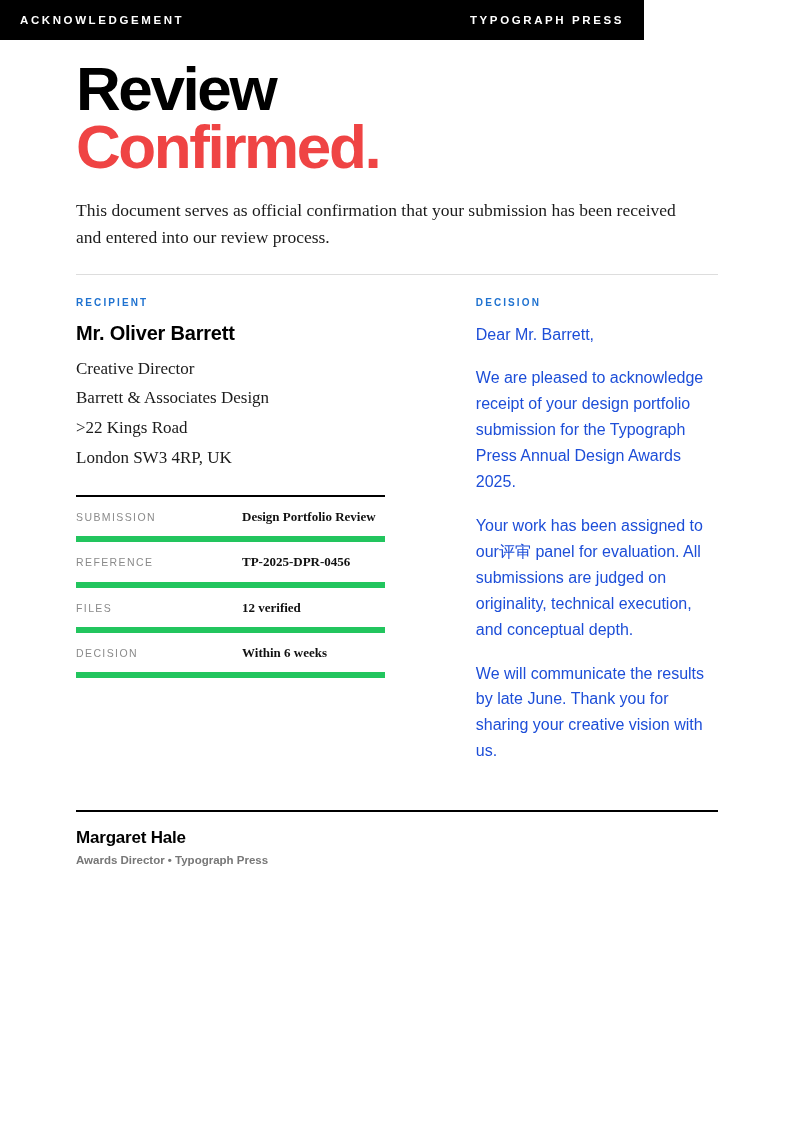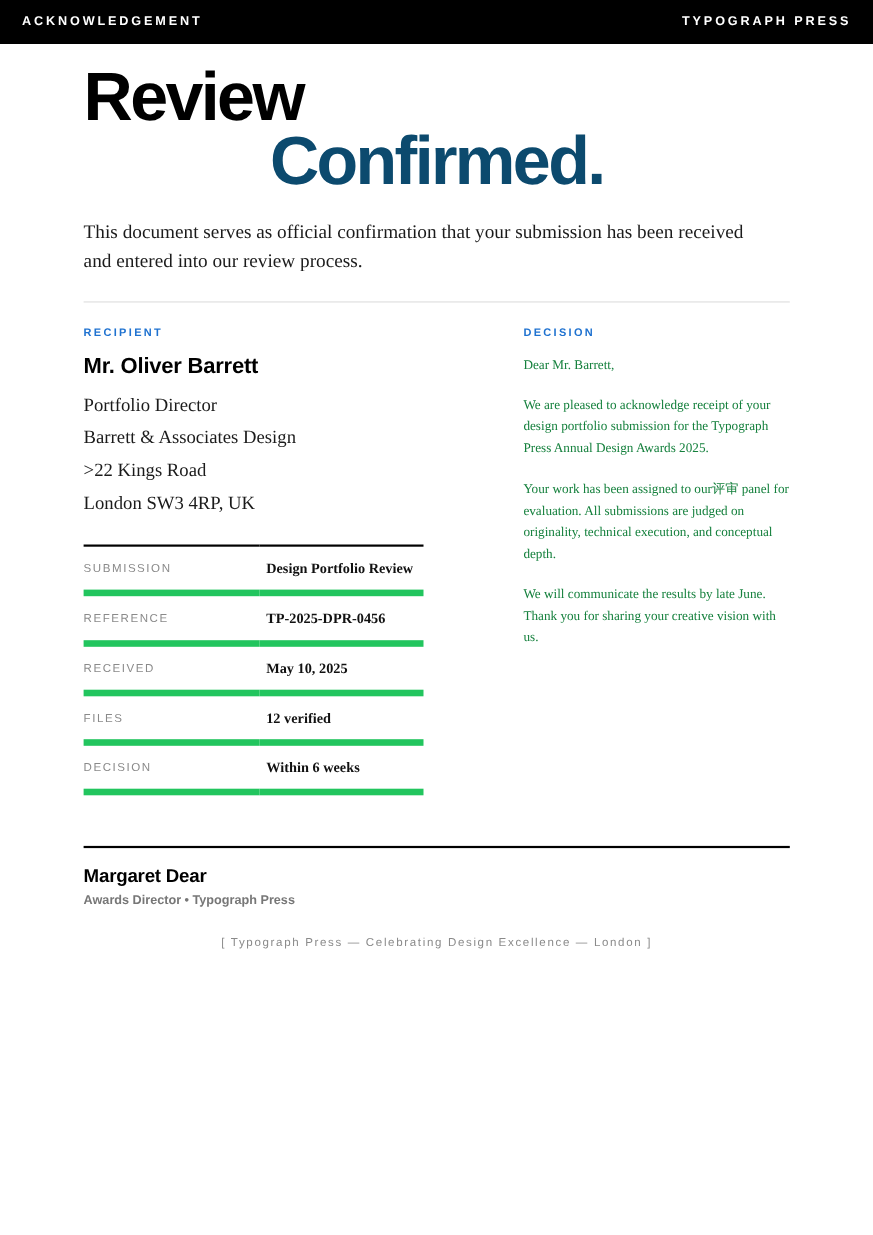--- a/index.html
+++ b/index.html
@@ -14,21 +14,21 @@
     font-family: "Liberation Sans", sans-serif;
     -webkit-font-smoothing: antialiased;
     color: #111111;
     overflow: hidden;
   }
 
   
   .topbar {
     position: absolute;
     top: 0; left: 0;
-    width: 794px;
+    width: 644px;
     height: 40px;
     background: #000000;
     display: flex;
     align-items: center;
     justify-content: space-between;
     box-sizing: border-box;
     padding: 0 20px;
   }
   .topbar-left, .topbar-right {
     color: #ffffff;
@@ -52,21 +52,21 @@
     line-height: 0.93;
   }
   .headline .line {
     display: block;
     font-family: "Liberation Sans", sans-serif;
     font-weight: bold;
     font-size: 62px;
     letter-spacing: -2.4px;
   }
   .headline .line-1 { color: #000000; }
-  .headline .line-2 { color: #0c4a6e; text-align: center; }
+  .headline .line-2 { color: #ef4444; }
 
   
   .intro {
     margin-top: 22px;
     font-family: "Liberation Serif", serif;
     font-size: 17.5px;
     line-height: 1.55;
     color: #1b1b1b;
     max-width: 600px;
   }
@@ -138,24 +138,24 @@
     font-weight: bold;
     font-size: 13px;
     line-height: 1.32;
     color: #111111;
     text-align: left;
     padding-left: 6px;
   }
 
   
   .msg-p {
-    font-family: Liberation Serif, serif;
-    font-size: 12px;
+    font-family: Liberation Sans, sans-serif;
+    font-size: 16px;
     line-height: 1.62;
-    color: #15803d;
+    color: #1d4ed8;
     margin: 0 0 18px 0;
   }
   .msg-p:last-child { margin-bottom: 0; }
 
   
   .footer {
     margin-top: 46px;
     border-top: 2px solid #000000;
     padding-top: 16px;
     width: 642px;
@@ -200,38 +200,34 @@
 
   <div class="intro">This document serves as official confirmation that your submission has been received and entered into our review process.</div>
 
   <hr class="rule-light">
 
   <div class="columns">
 
     <div class="col-left">
       <div class="section-label">RECIPIENT</div>
       <div class="recipient-name">Mr. Oliver Barrett</div>
-      <div class="addr-line">Portfolio Director</div>
+      <div class="addr-line">Creative Director</div>
       <div class="addr-line">Barrett &amp; Associates Design</div>
       <div class="addr-line">&gt;22 Kings Road</div>
       <div class="addr-line">London SW3 4RP, UK</div>
 
       <table class="detail-table">
         <tbody>
           <tr>
             <td class="k">SUBMISSION</td>
             <td class="v">Design Portfolio Review</td>
           </tr>
           <tr>
             <td class="k">REFERENCE</td>
             <td class="v">TP-2025-DPR-0456</td>
-          </tr>
-          <tr>
-            <td class="k">RECEIVED</td>
-            <td class="v">May 10, 2025</td>
           </tr>
           <tr>
             <td class="k">FILES</td>
             <td class="v">12 verified</td>
           </tr>
           <tr>
             <td class="k">DECISION</td>
             <td class="v">Within 6 weeks</td>
           </tr>
         </tbody>
@@ -244,18 +240,17 @@
       <div class="section-label">DECISION</div>
       <p class="msg-p">Dear Mr. Barrett,</p>
       <p class="msg-p">We are pleased to acknowledge receipt of your design portfolio submission for the Typograph Press Annual Design Awards 2025.</p>
       <p class="msg-p">Your work has been assigned to our评审 panel for evaluation. All submissions are judged on originality, technical execution, and conceptual depth.</p>
       <p class="msg-p">We will communicate the results by late June. Thank you for sharing your creative vision with us.</p>
     </div>
 
   </div>
 
   <div class="footer">
-    <div class="sig-name">Margaret Dear</div>
+    <div class="sig-name">Margaret Hale</div>
     <div class="sig-role">Awards Director • Typograph Press</div>
-    <div class="tagline">[ Typograph Press — Celebrating Design Excellence — London ]</div>
   </div>
 
 </div>
 
 </body></html>

